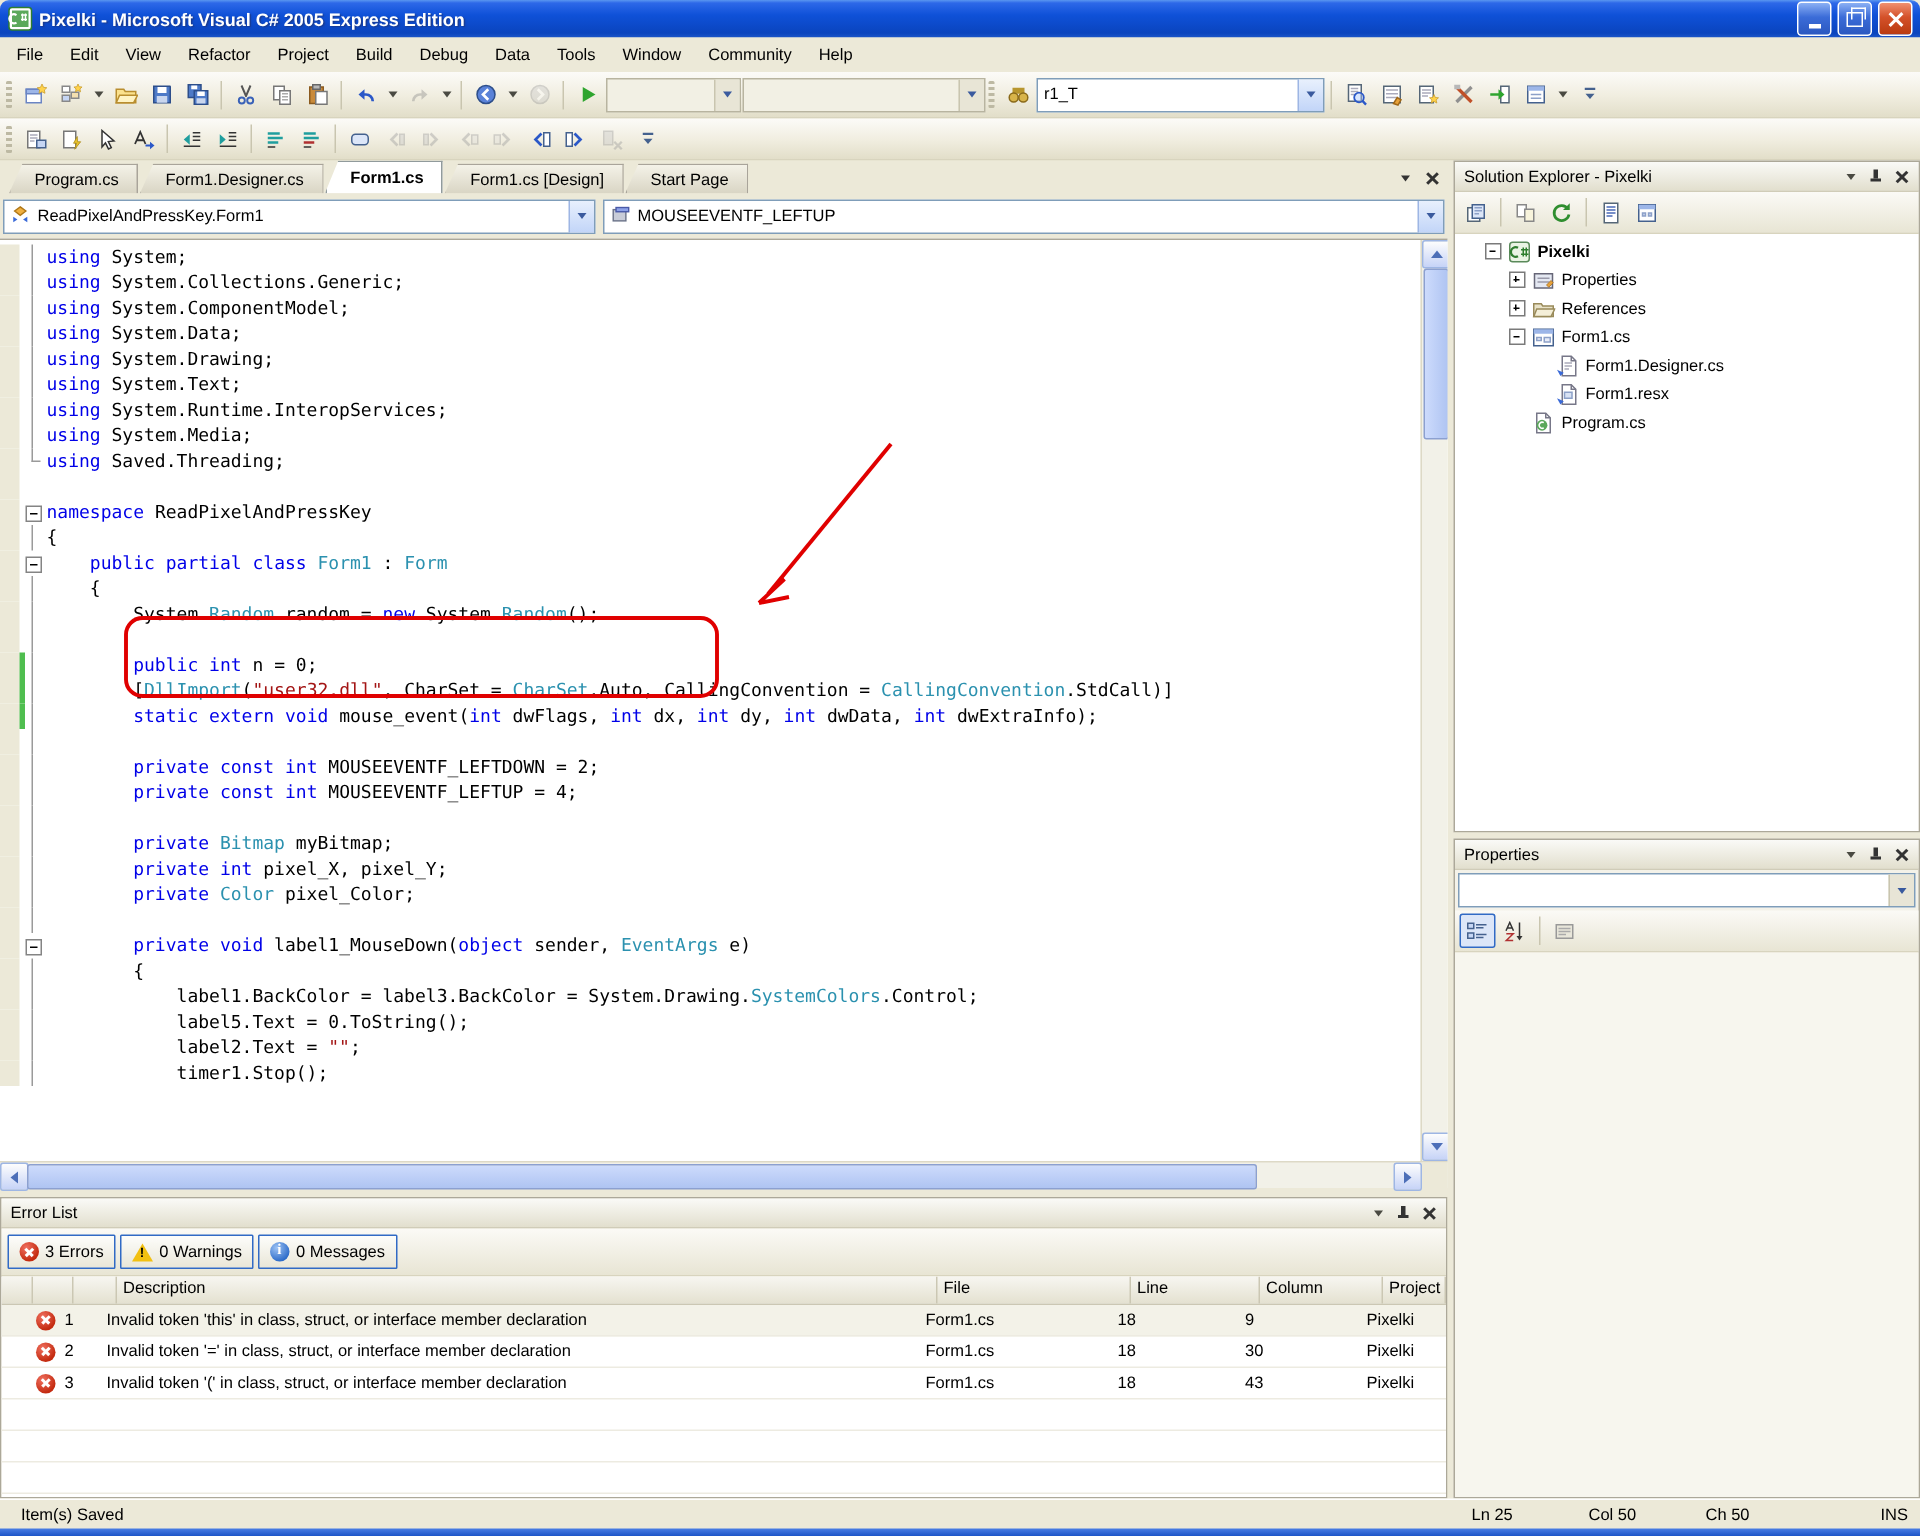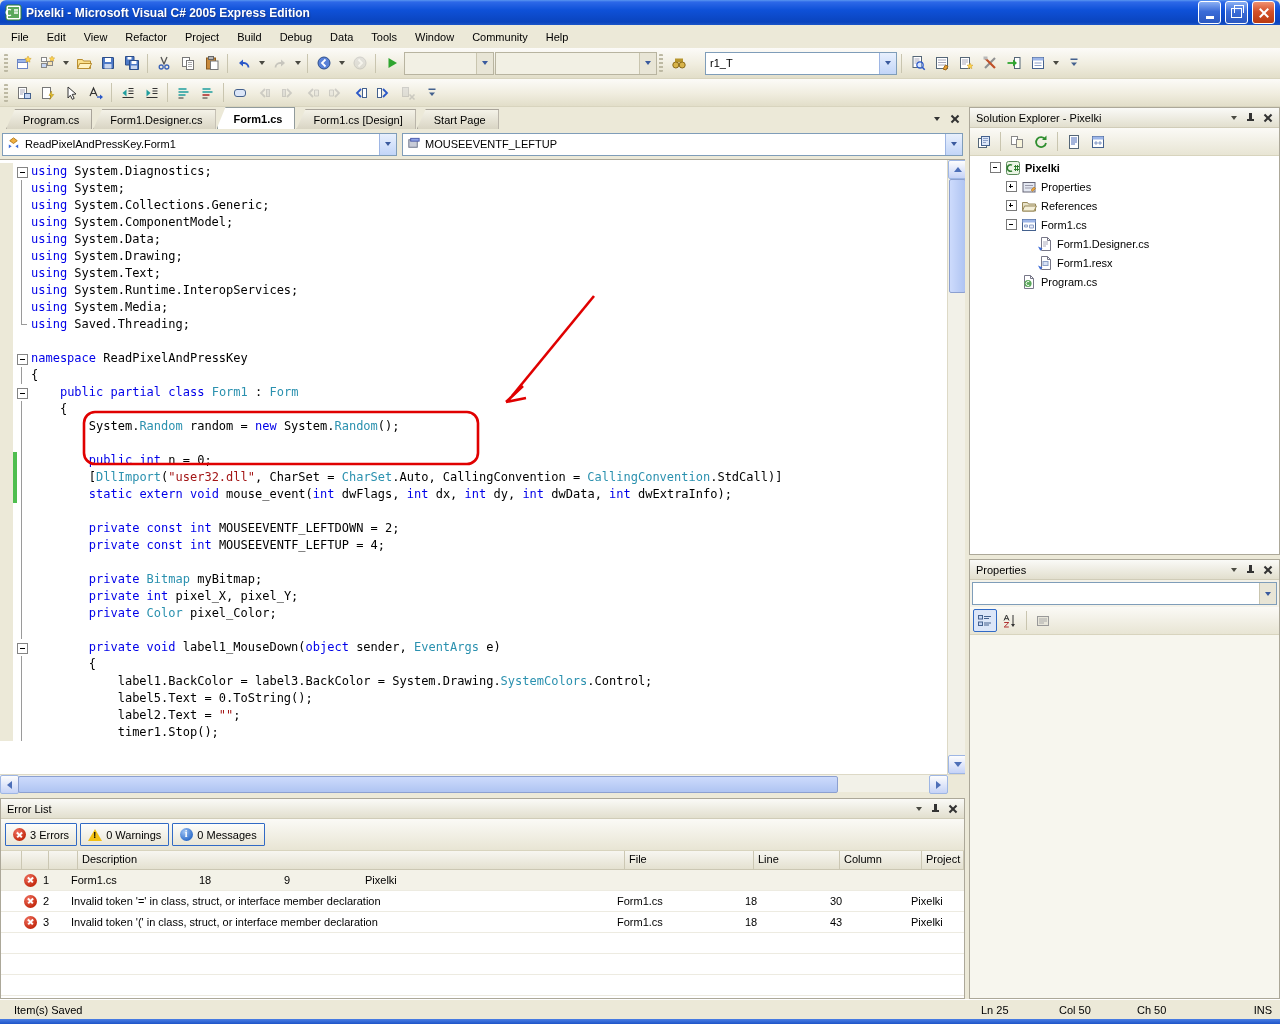--- a/index.html
+++ b/index.html
@@ -358,21 +358,21 @@
       <span class="grip"></span>
       <span class="tbtn">
         <span style="width: 16px; height: 16px; display: inline-flex; align-items: center; justify-content: center;">
           <svg width="16" height="16" viewBox="0 0 16 16">
             <rect x="4" y="3.5" width="8" height="4" fill="#B8962E"></rect>
             <circle cx="4.8" cy="10" r="3" fill="#D8B44A" stroke="#8A6A1A"></circle>
             <circle cx="11.2" cy="10" r="3" fill="#D8B44A" stroke="#8A6A1A"></circle>
           </svg>
         </span>
       </span>
-      <span class="tcombo" style="width: 190px; margin-left: 14px;">
+      <span class="tcombo" style="width: 190px;">
         <span class="cval">r1_T</span>
         <span class="ddbtn">
           <span class="caret"></span>
         </span>
       </span>
       <span class="tsep"></span>
       <span class="tbtn">
         <span style="width: 16px; height: 16px; display: inline-flex; align-items: center; justify-content: center;">
           <svg width="16" height="16" viewBox="0 0 16 16">
             <rect x="3" y="1.5" width="8.5" height="11" fill="#fff" stroke="#567"></rect>
@@ -626,25 +626,20 @@
           <span class="ddbtn">
               <span class="caret"></span>
             </span>
         </div>
       </div>
 
       <div class="editor">
         <div class="code-surface" id="code">
             <div class="code-line">
               <span class="ind"></span>
-              <span class="fold f-b"></span>
-              <span class="code"><span class="tok-kw">using</span><span> System.Diagnostics;</span></span>
-            </div>
-            <div class="code-line">
-              <span class="ind"></span>
               <span class="fold f-v"></span>
               <span class="code"><span class="tok-kw">using</span><span> System;</span></span>
             </div>
             <div class="code-line">
               <span class="ind"></span>
               <span class="fold f-v"></span>
               <span class="code"><span class="tok-kw">using</span><span> System.Collections.Generic;</span></span>
             </div>
             <div class="code-line">
               <span class="ind"></span>
@@ -864,20 +859,21 @@
               <span class="hcell c-col">Column</span>
               <span class="hcell c-proj">Project</span>
             </div>
           <div id="errrows">
               <div class="err-row sel">
                 <span class="ecell c-blank"></span>
                 <span class="c-icon">
                   <span class="err-icon"></span>
                 </span>
                 <span class="ecell c-num">1</span>
+                <span class="ecell c-desc">Invalid token 'this' in class, struct, or interface member declaration</span>
                 <span class="ecell c-file">Form1.cs</span>
                 <span class="ecell c-line">18</span>
                 <span class="ecell c-col">9</span>
                 <span class="ecell c-proj">Pixelki</span>
               </div>
               <div class="err-row">
                 <span class="ecell c-blank"></span>
                 <span class="c-icon">
                   <span class="err-icon"></span>
                 </span>

